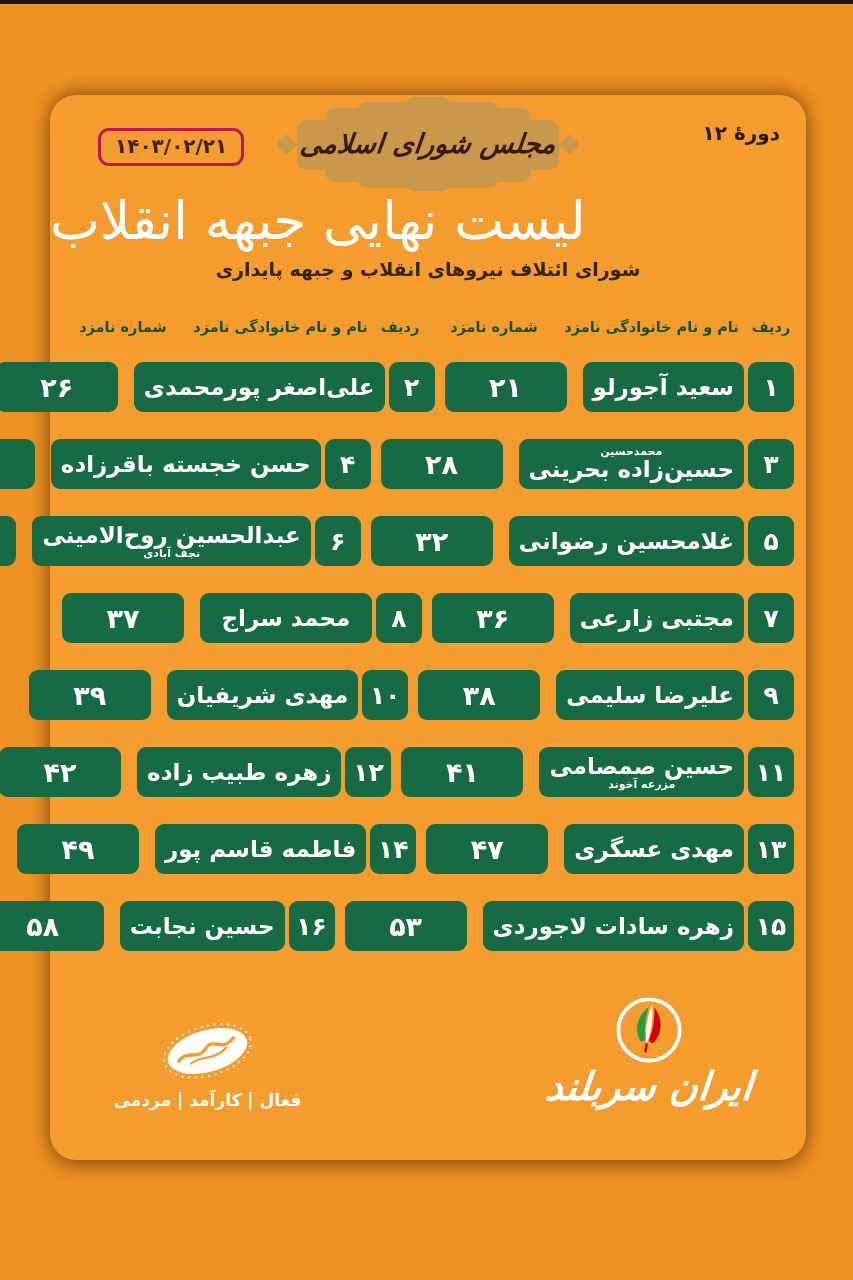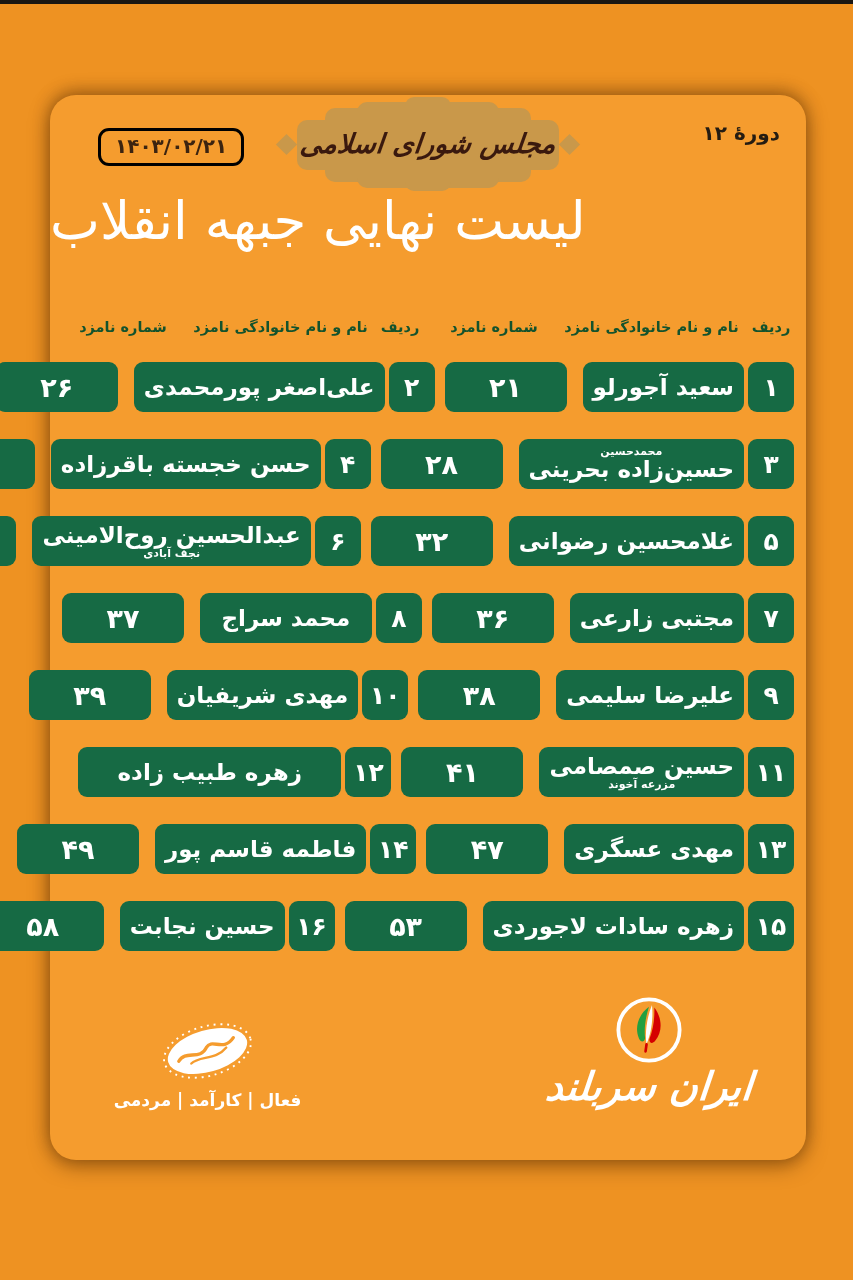--- a/index.html
+++ b/index.html
@@ -19,21 +19,21 @@
     overflow:hidden;
   }
   .topbar{position:absolute;top:0;left:0;width:100%;height:4px;background:#1a1712;}
   .card{
     position:absolute;left:50px;top:95px;width:756px;height:1065px;
     background:var(--card);border-radius:26px;direction:rtl;
     box-shadow:0 6px 20px rgba(70,34,0,.5), 0 -5px 16px rgba(70,34,0,.35);
   }
   .period{position:absolute;top:26px;right:26px;font-size:20px;font-weight:bold;color:var(--dark);}
   .datebox{
-    position:absolute;top:33px;left:48px;border:3px solid #000000;border-radius:11px;
+    position:absolute;top:33px;left:48px;border:3px solid #be185d;border-radius:11px;
     padding:3px 14px 5px;font-size:20px;font-weight:bold;color:#3c2410;direction:ltr;
   }
   .banner{position:absolute;top:1px;left:50%;transform:translateX(-50%);width:310px;height:96px;}
   .banner svg{position:absolute;inset:0;width:100%;height:100%;}
   .banner-text{
     position:absolute;inset:0;display:flex;align-items:center;justify-content:center;
     font-family:"DejaVu Serif",serif;font-style:italic;font-weight:bold;font-size:27px;
     color:var(--banner-ink);transform:skewX(-6deg);padding-bottom:2px;white-space:nowrap;
   }
   .title{position:absolute;top:95px;width:100%;text-align:left;font-size:53px;font-weight:400;color:#fff;}
@@ -83,20 +83,21 @@
         <rect x="84" y="6" width="142" height="86" rx="10"></rect>
         <rect x="132" y="1" width="46" height="94" rx="9"></rect>
         <rect x="6" y="41" width="15" height="15" transform="rotate(45 13.5 48.5)"></rect>
         <rect x="289" y="41" width="15" height="15" transform="rotate(45 296.5 48.5)"></rect>
       </g>
     </svg>
     <div class="banner-text">مجلس شورای اسلامی</div>
   </div>
 
   <div class="title">لیست نهایی جبهه انقلاب</div>
+  <div class="subtitle">شورای ائتلاف نیروهای انقلاب و جبهه پایداری</div>
 
   <div class="table">
     <div class="thead">
       <div class="half">
         <div class="hcell radif">ردیف</div>
         <div class="hcell name">نام و نام خانوادگی نامزد</div>
         <div class="hcell num">شماره نامزد</div>
       </div>
       <div class="half">
         <div class="hcell radif">ردیف</div>
@@ -220,20 +221,21 @@
       </div>
       <div class="pill num">۴۱</div>
     </div>
     <div class="half">
       <div class="pill radif">۱۲</div>
       <div class="pill name">
 
         <span class="main">زهره طبیب زاده</span>
 
       </div>
+      <div class="pill num">۴۲</div>
     </div>
   </div>
 
   <div class="trow">
     <div class="half">
       <div class="pill radif">۱۳</div>
       <div class="pill name">
 
         <span class="main">مهدی عسگری</span>
 

